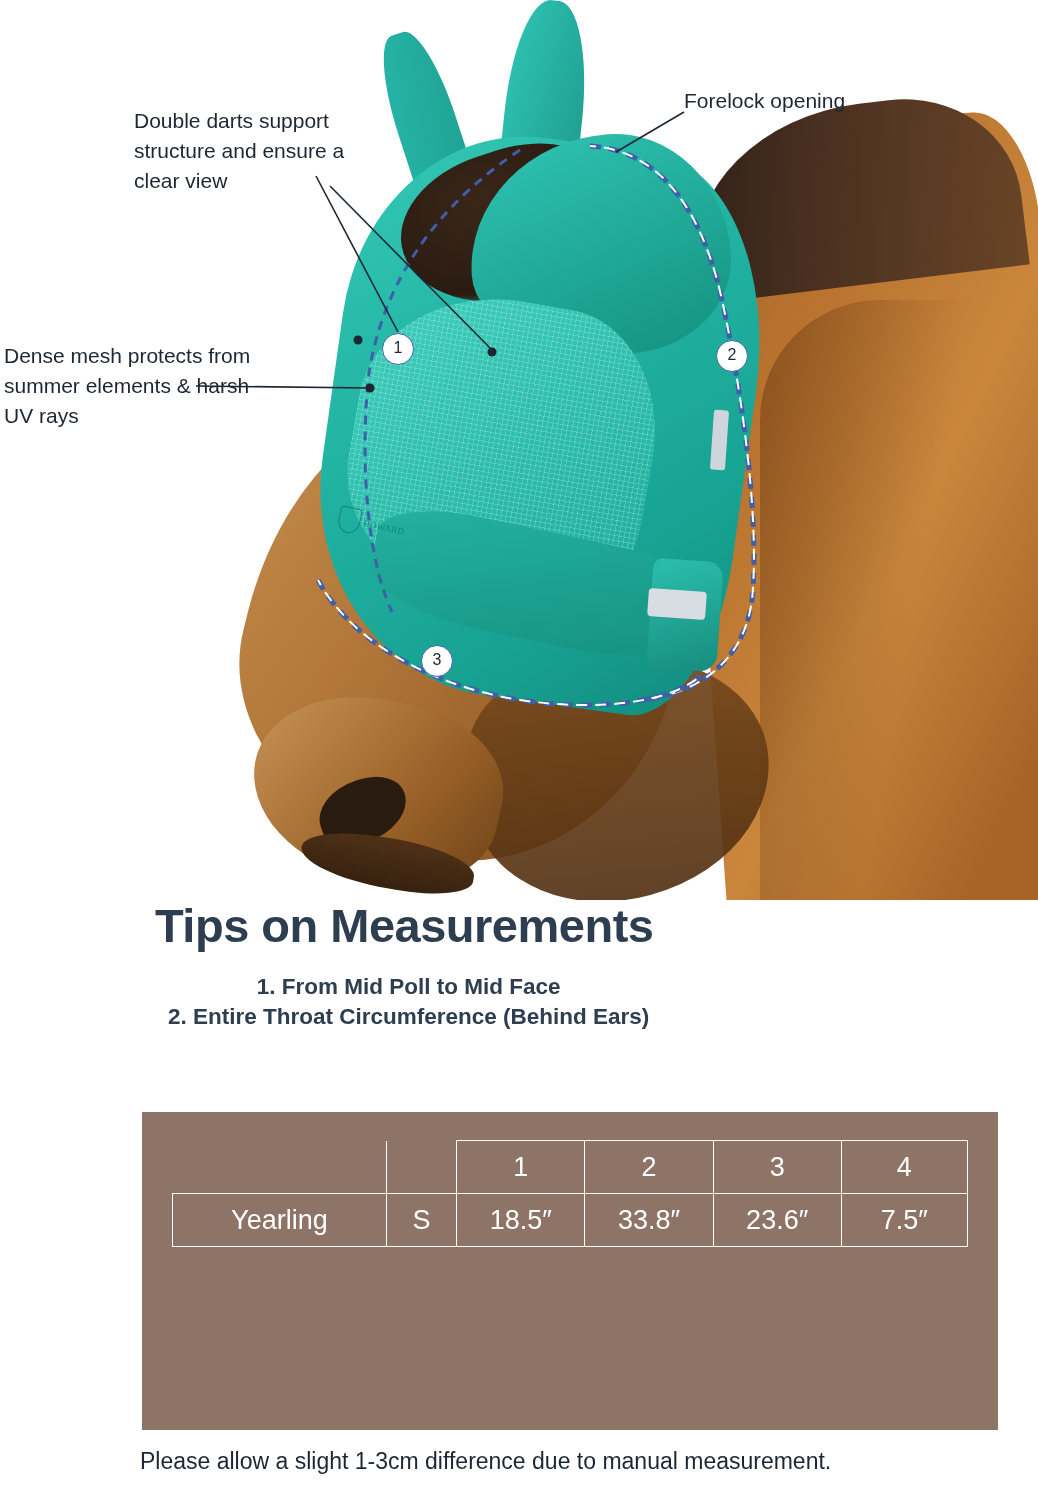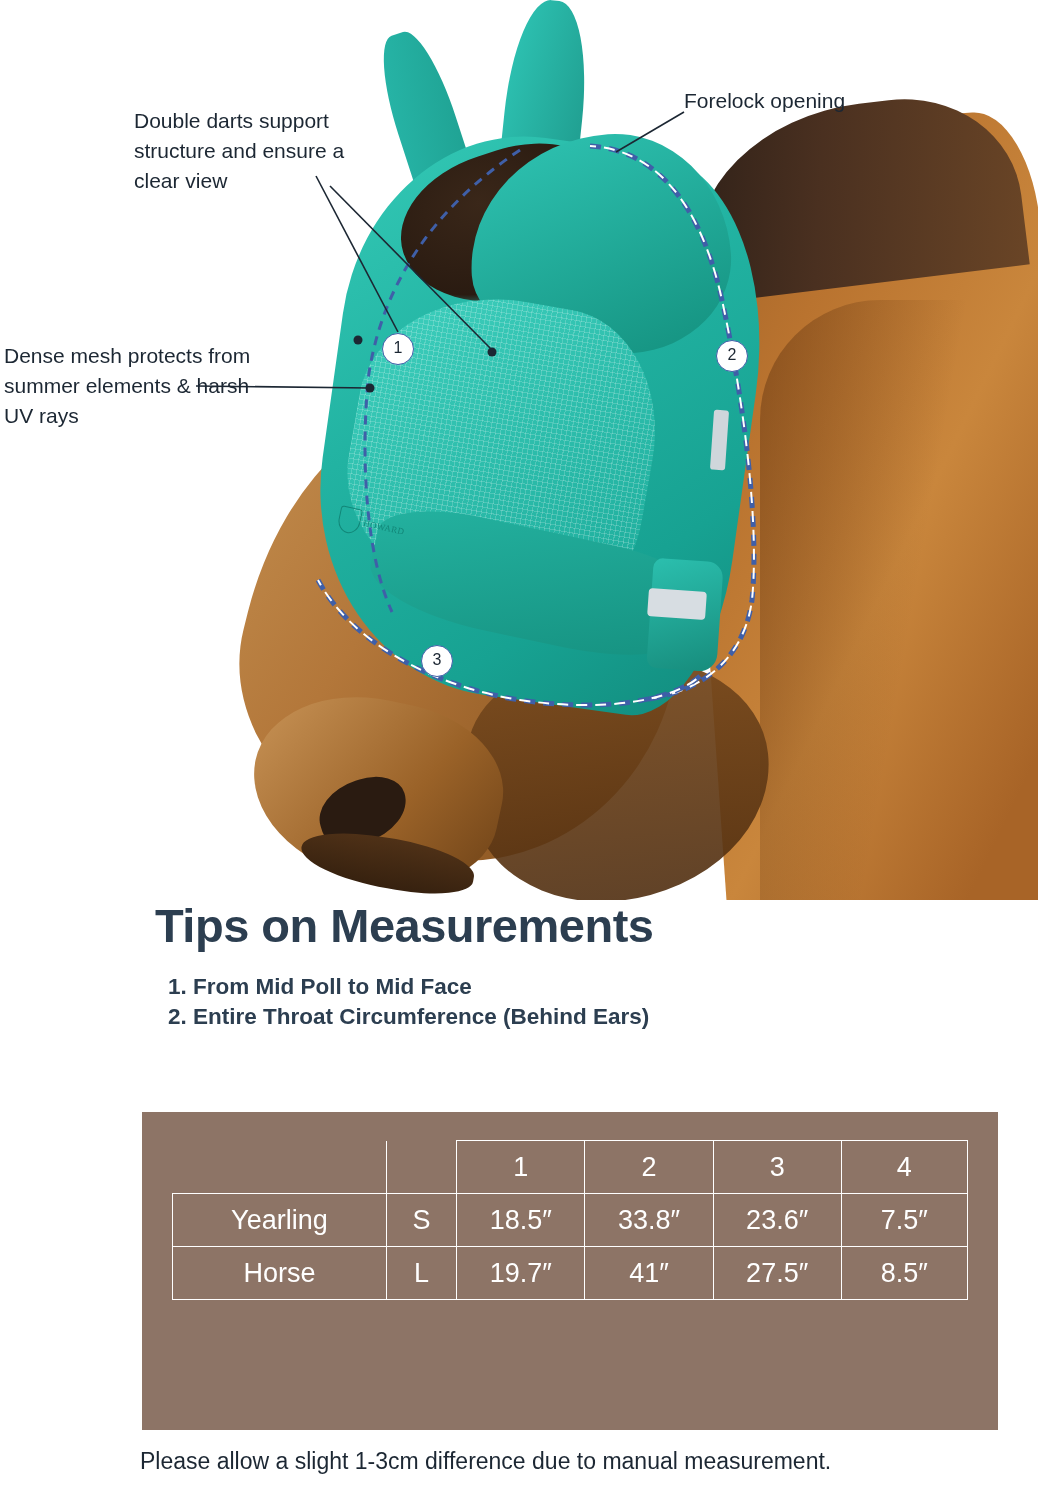--- a/index.html
+++ b/index.html
@@ -242,21 +242,21 @@
     text-align: right;
   }
   .tips-list {
     position: absolute;
     left: 168px; top: 972px;
     font-size: 22.5px;
     font-weight: bold;
     color: #2c3e50;
     line-height: 30px;
   }
-  .tips-list div { white-space: nowrap; }
+  .tips-list div { white-space: nowrap; text-align: center; }
 
   
   .table-wrap {
     position: absolute;
     left: 142px; top: 1112px;
     width: 856px;
     height: 318px;
     background: #8d7466;
     padding: 0;
     box-sizing: border-box;
@@ -371,25 +371,17 @@
       <td class="num-col">4</td>
     </tr>
     <tr>
       <td>Yearling</td>
       <td>S</td>
       <td>18.5″</td>
       <td>33.8″</td>
       <td>23.6″</td>
       <td>7.5″</td>
     </tr>
-    <tr>
-      <td>Horse</td>
-      <td>L</td>
-      <td>19.7″</td>
-      <td>41″</td>
-      <td>27.5″</td>
-      <td>8.5″</td>
-    </tr>
   </tbody>
     </table>
 </div>
 
 <div class="footer-note">Please allow a slight 1-3cm difference due to manual measurement.</div>
 
 </body></html>

